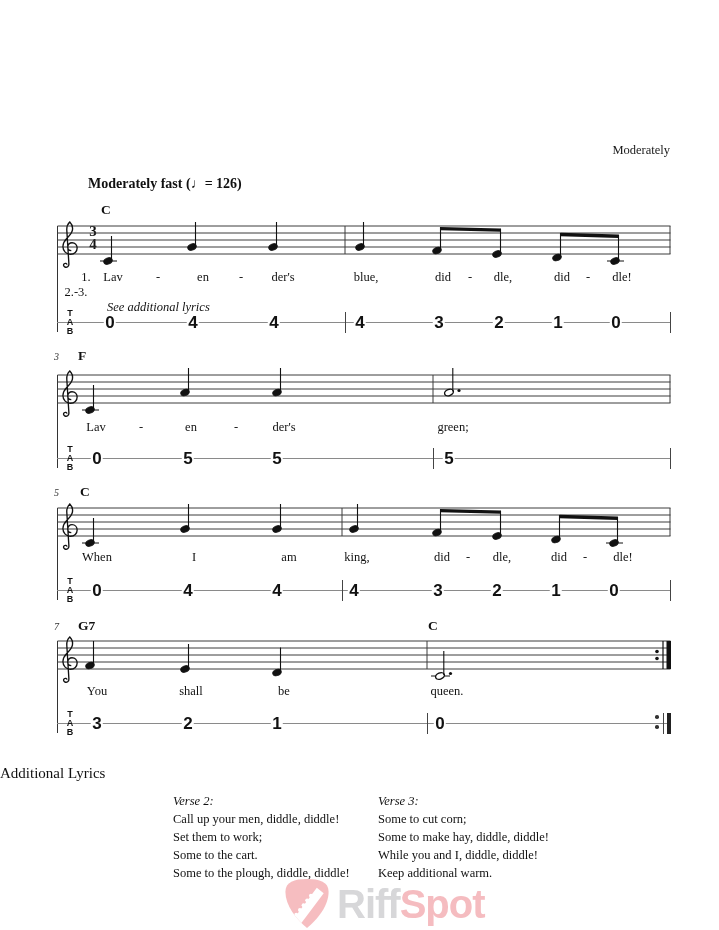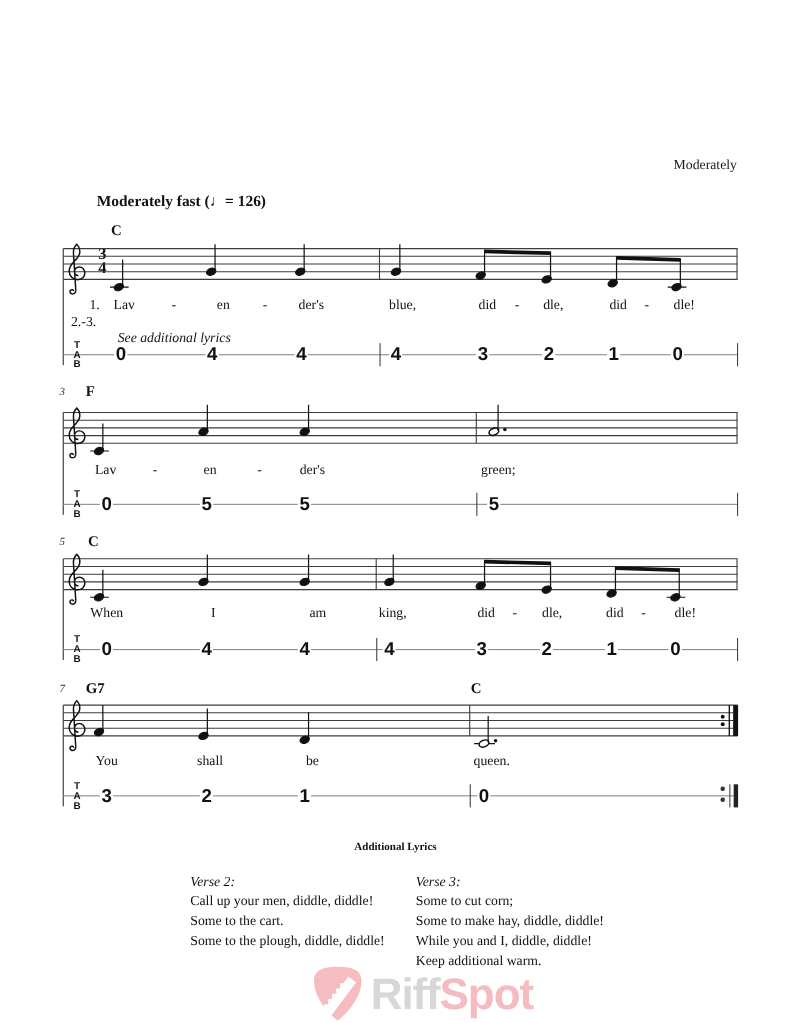--- a/index.html
+++ b/index.html
@@ -20,21 +20,21 @@
   .sysline{width:1px;background:#333;}
   .tabline{height:1.2px;background:#8a8a8a;}
   .tick{width:1.2px;background:#444;}
   .thickbar{background:#222;}
   .rdot{width:3.5px;height:3.5px;border-radius:50%;background:#333;}
   .tabnum{font-family:"Liberation Sans",sans-serif;font-weight:bold;font-size:17px;
           line-height:1;background:#fff;padding:0 1.5px;transform:translate(-50%,-55%);}
   .tletters{display:flex;flex-direction:column;align-items:center;
             font-family:"Liberation Sans",sans-serif;font-weight:bold;font-size:9px;
             line-height:8.8px;color:#111;width:14px;text-align:center;}
-  .alhead{left:0;top:765px;width:719px;text-align:center;font-weight:bold;font-size:10px;}
+  .alhead{left:0;top:765px;width:719px;text-align:left;font-weight:normal;font-size:15px;}
   .verse{font-size:12.5px;line-height:18px;white-space:nowrap;}
   .wm-riff{font-family:"Liberation Sans",sans-serif;font-weight:bold;font-size:40px;
            letter-spacing:-1px;color:#d7d7d9;}
   .wm-spot{color:#f5bcc0;}
   svg{display:block;}
 </style>
 </head>
 <body>
 
 <div class="page">
@@ -293,20 +293,21 @@
   <div class="abs thickbar" style="left:666.5px;top:713px;width:4.5px;height:21px;"></div>
   <span class="abs tabnum" style="left:97px;top:724px;">3</span>
   <span class="abs tabnum" style="left:188px;top:724px;">2</span>
   <span class="abs tabnum" style="left:277px;top:724px;">1</span>
   <span class="abs tabnum" style="left:440px;top:724px;">0</span>
 
   <div class="abs alhead">Additional Lyrics</div>
   <div class="abs verse" style="left:173px;top:792px;">
     <div class="ital">Verse 2:</div>
     <div>Call up your men, diddle, diddle!</div>
+    <div>Set them to work;</div>
     <div>Some to the cart.</div>
     <div>Some to the plough, diddle, diddle!</div>
   </div>
   <div class="abs verse" style="left:378px;top:792px;">
     <div class="ital">Verse 3:</div>
     <div>Some to cut corn;</div>
     <div>Some to make hay, diddle, diddle!</div>
     <div>While you and I, diddle, diddle!</div>
     <div>Keep additional warm.</div>
   </div>

